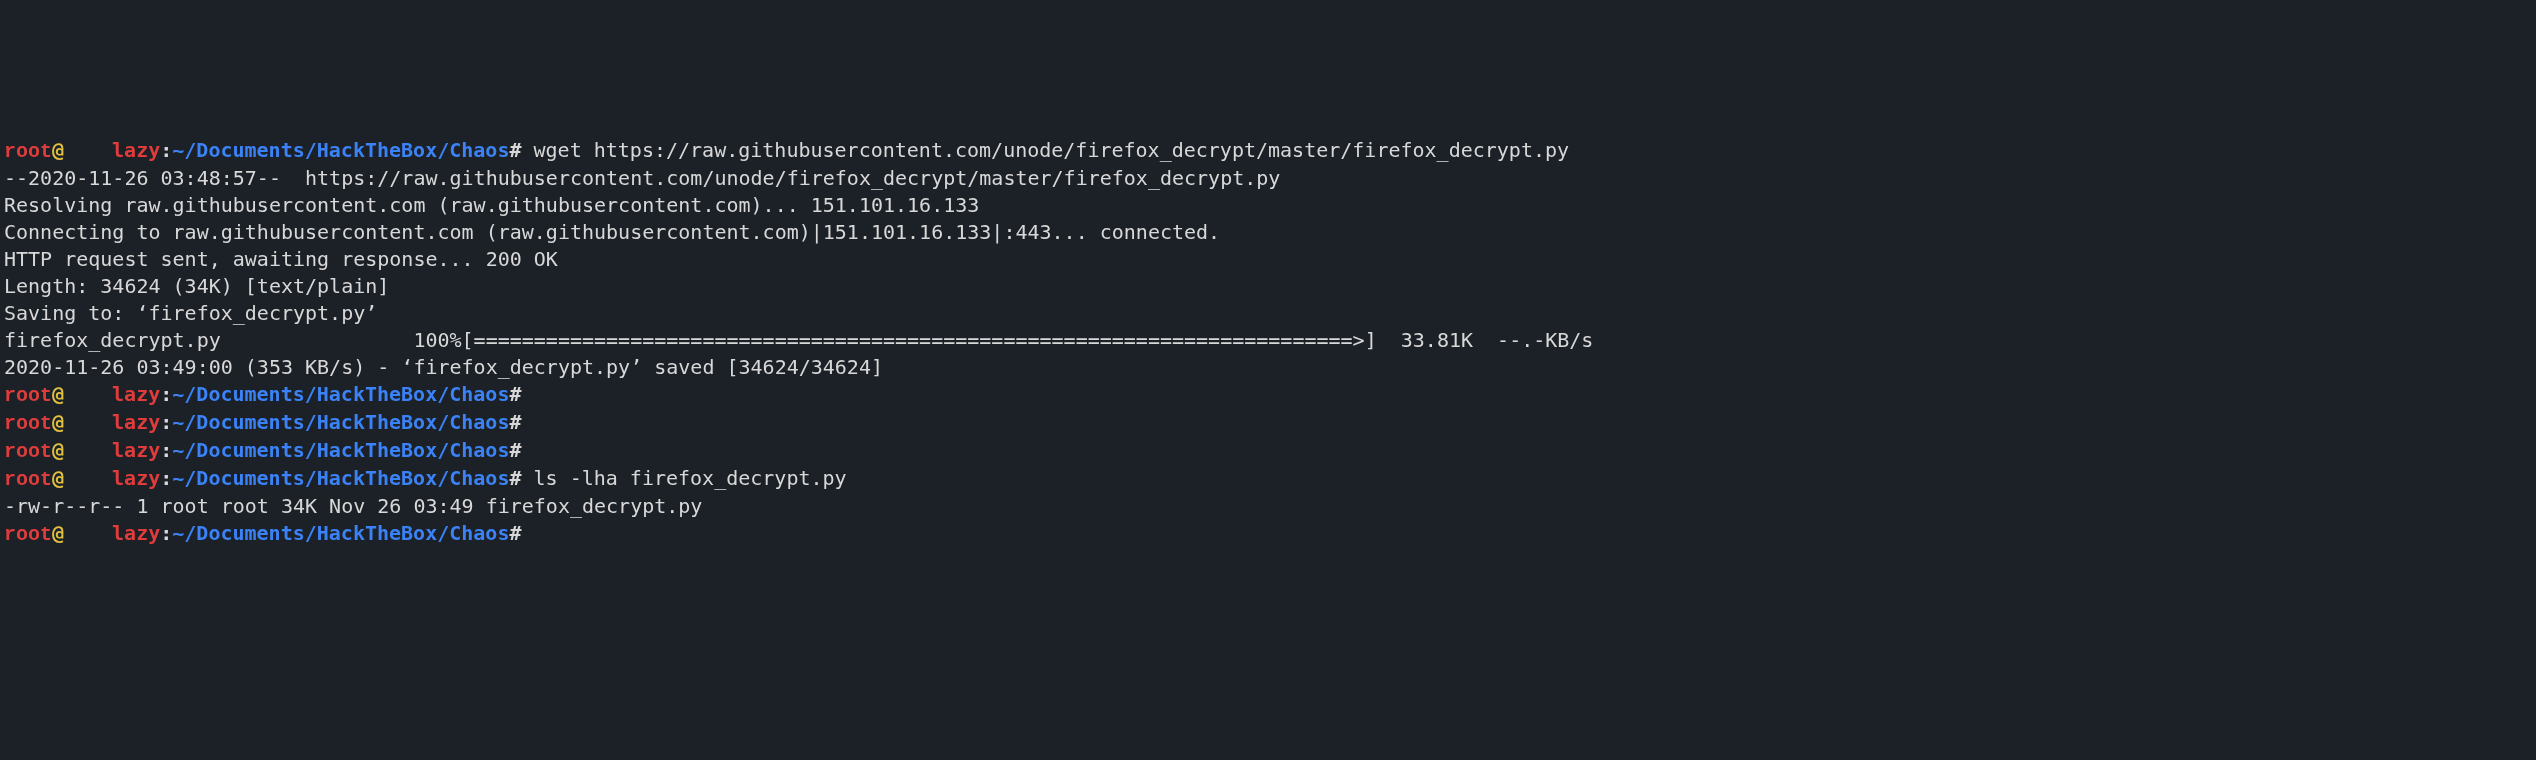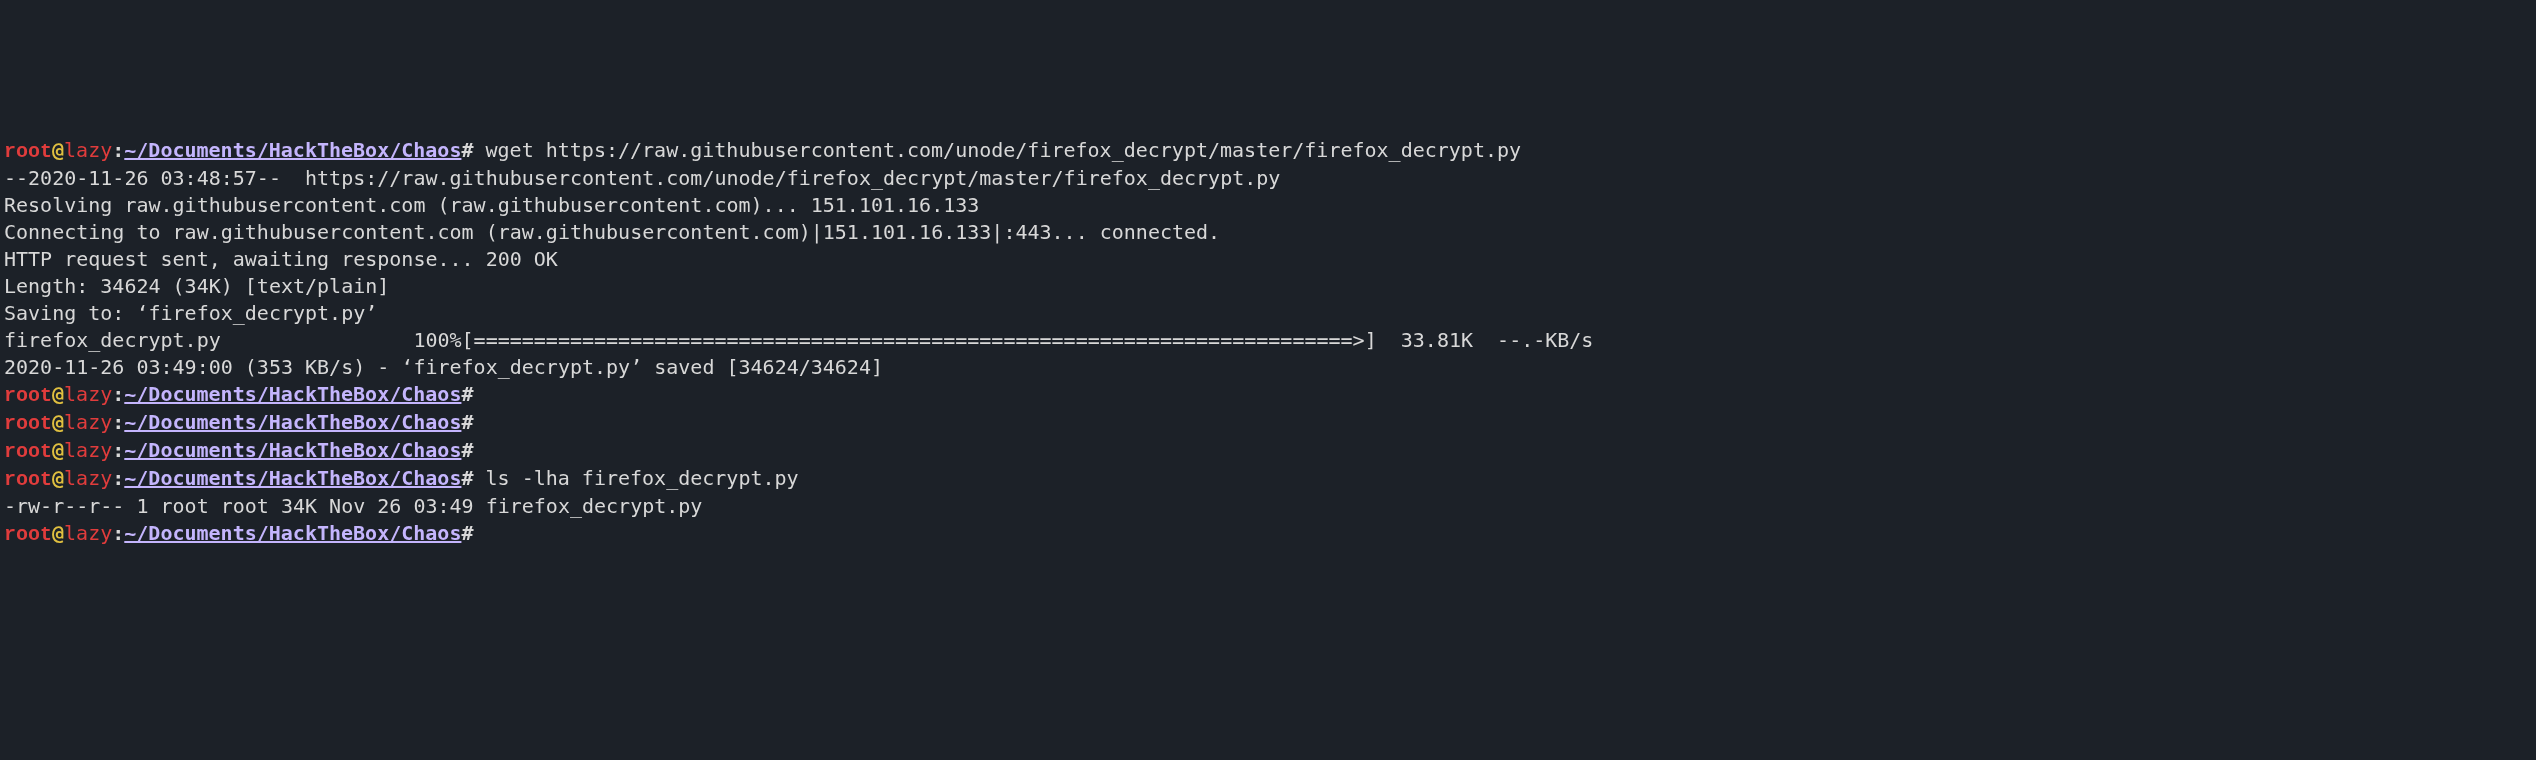--- a/index.html
+++ b/index.html
@@ -13,23 +13,23 @@
     white-space: pre;
     width: 2536px;
     height: 760px;
     overflow: hidden;
   }
   .term {
     padding: 2px 4px;
   }
   .user { color: #e03c3c; font-weight: bold; font-family: Liberation Mono, monospace; }
   .at   { color: #e0c040; font-weight: bold; }
-  .host { color: #e03c3c; font-weight: normal; }
+  .host { color: #e03c3c; font-weight: bold; margin-left: 48px; }
   .colon{ color: #d8d8d8; font-weight: bold; }
-  .path { color: #c4b5fd; font-weight: bold; text-decoration: underline; }
+  .path { color: #3b82f6; font-weight: bold; }
   .hash { color: #d8d8d8; font-weight: bold; }
   .cmd  { color: #d8d8d8; }
   .out  { color: #d8d8d8; margin-top: 20px; }
 </style>
 </head>
 <body>
 
 
 
 <div class="term" id="term"><div><span class="user">root</span><span class="at">@</span><span class="host">lazy</span><span class="colon">:</span><span class="path">~/Documents/HackTheBox/Chaos</span><span class="hash">#</span><span class="cmd"> wget https://raw.githubusercontent.com/unode/firefox_decrypt/master/firefox_decrypt.py</span></div><div><span class="out">--2020-11-26 03:48:57--  https://raw.githubusercontent.com/unode/firefox_decrypt/master/firefox_decrypt.py</span></div><div><span class="out">Resolving raw.githubusercontent.com (raw.githubusercontent.com)... 151.101.16.133</span></div><div><span class="out">Connecting to raw.githubusercontent.com (raw.githubusercontent.com)|151.101.16.133|:443... connected.</span></div><div><span class="out">HTTP request sent, awaiting response... 200 OK</span></div><div><span class="out">Length: 34624 (34K) [text/plain]</span></div><div><span class="out">Saving to: ‘firefox_decrypt.py’</span></div><div><span class="out"></span></div><div><span class="out">firefox_decrypt.py                100%[=========================================================================&gt;]  33.81K  --.-KB/s</span></div><div><span class="out"></span></div><div><span class="out">2020-11-26 03:49:00 (353 KB/s) - ‘firefox_decrypt.py’ saved [34624/34624]</span></div><div><span class="out"></span></div><div><span class="user">root</span><span class="at">@</span><span class="host">lazy</span><span class="colon">:</span><span class="path">~/Documents/HackTheBox/Chaos</span><span class="hash">#</span><span class="cmd"></span></div><div><span class="user">root</span><span class="at">@</span><span class="host">lazy</span><span class="colon">:</span><span class="path">~/Documents/HackTheBox/Chaos</span><span class="hash">#</span><span class="cmd"></span></div><div><span class="user">root</span><span class="at">@</span><span class="host">lazy</span><span class="colon">:</span><span class="path">~/Documents/HackTheBox/Chaos</span><span class="hash">#</span><span class="cmd"></span></div><div><span class="user">root</span><span class="at">@</span><span class="host">lazy</span><span class="colon">:</span><span class="path">~/Documents/HackTheBox/Chaos</span><span class="hash">#</span><span class="cmd"> ls -lha firefox_decrypt.py</span></div><div><span class="out">-rw-r--r-- 1 root root 34K Nov 26 03:49 firefox_decrypt.py</span></div><div><span class="user">root</span><span class="at">@</span><span class="host">lazy</span><span class="colon">:</span><span class="path">~/Documents/HackTheBox/Chaos</span><span class="hash">#</span><span class="cmd"></span></div></div>

